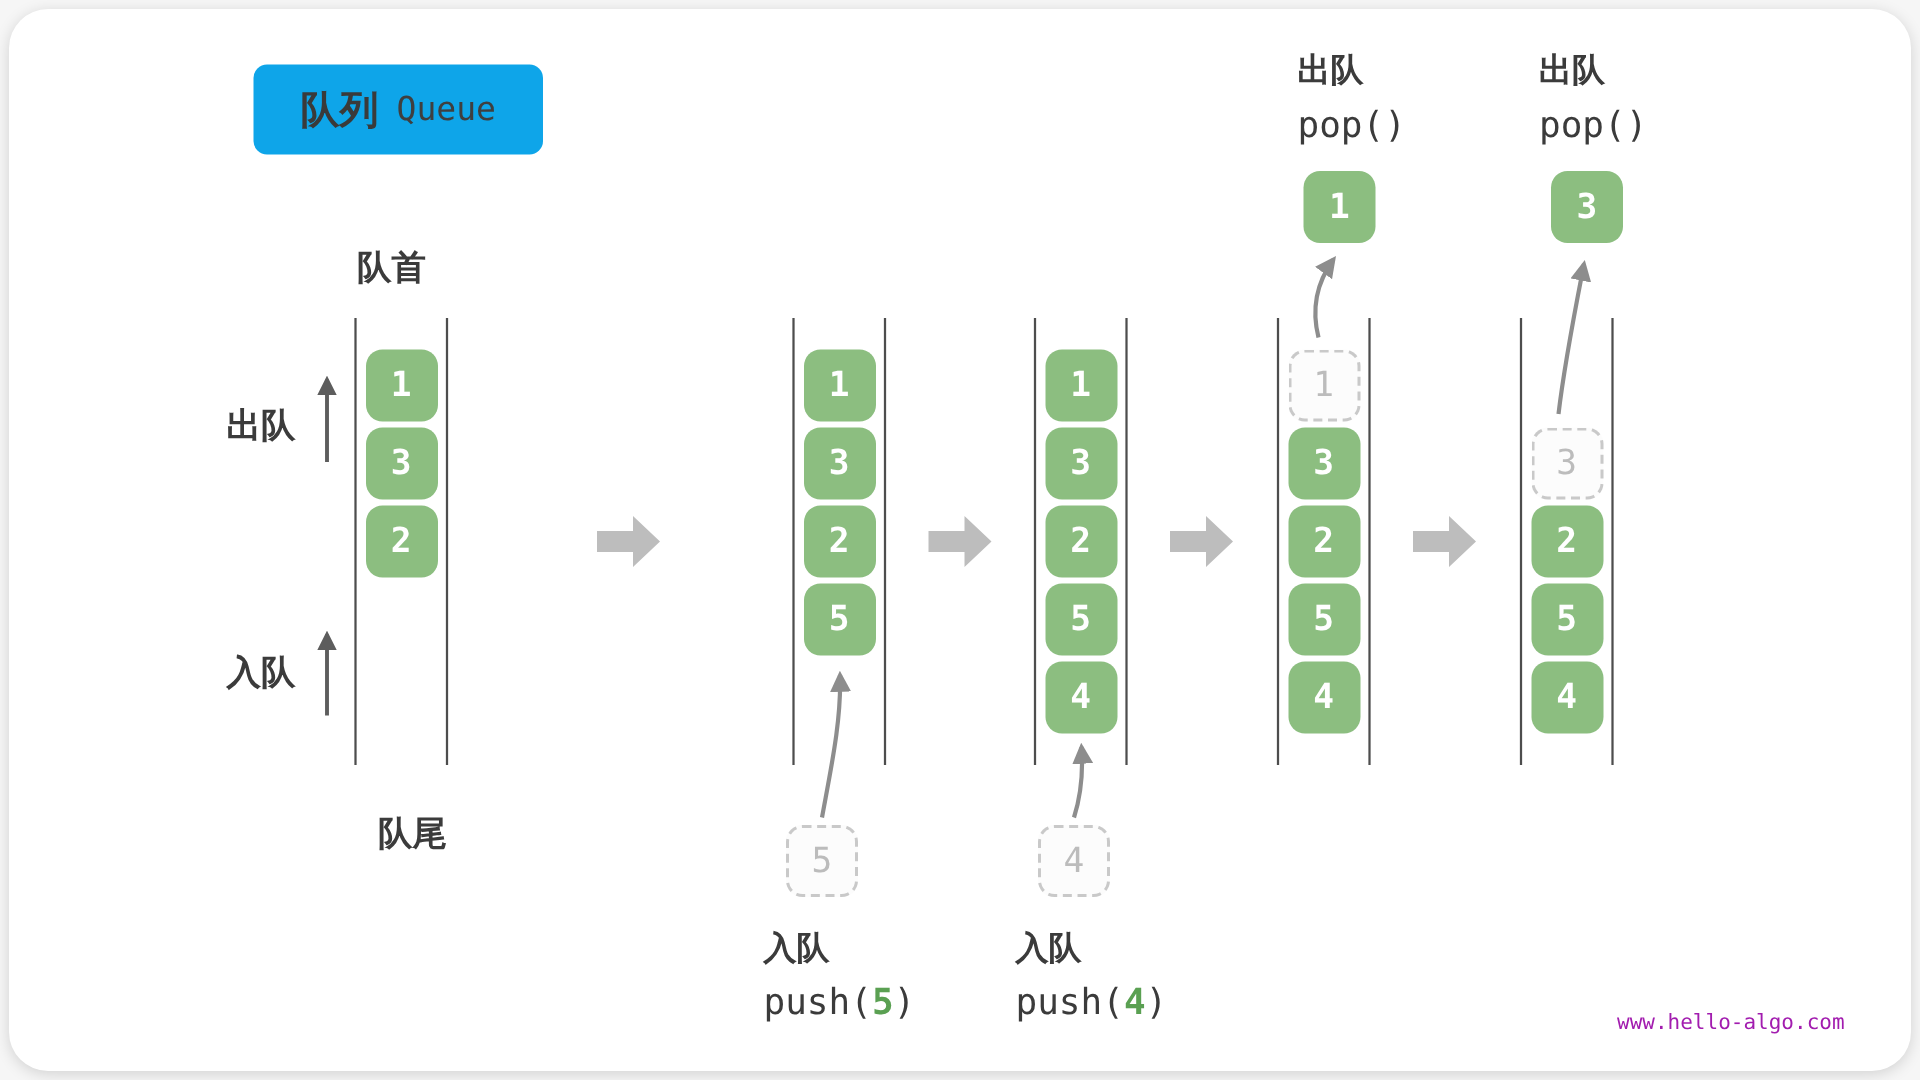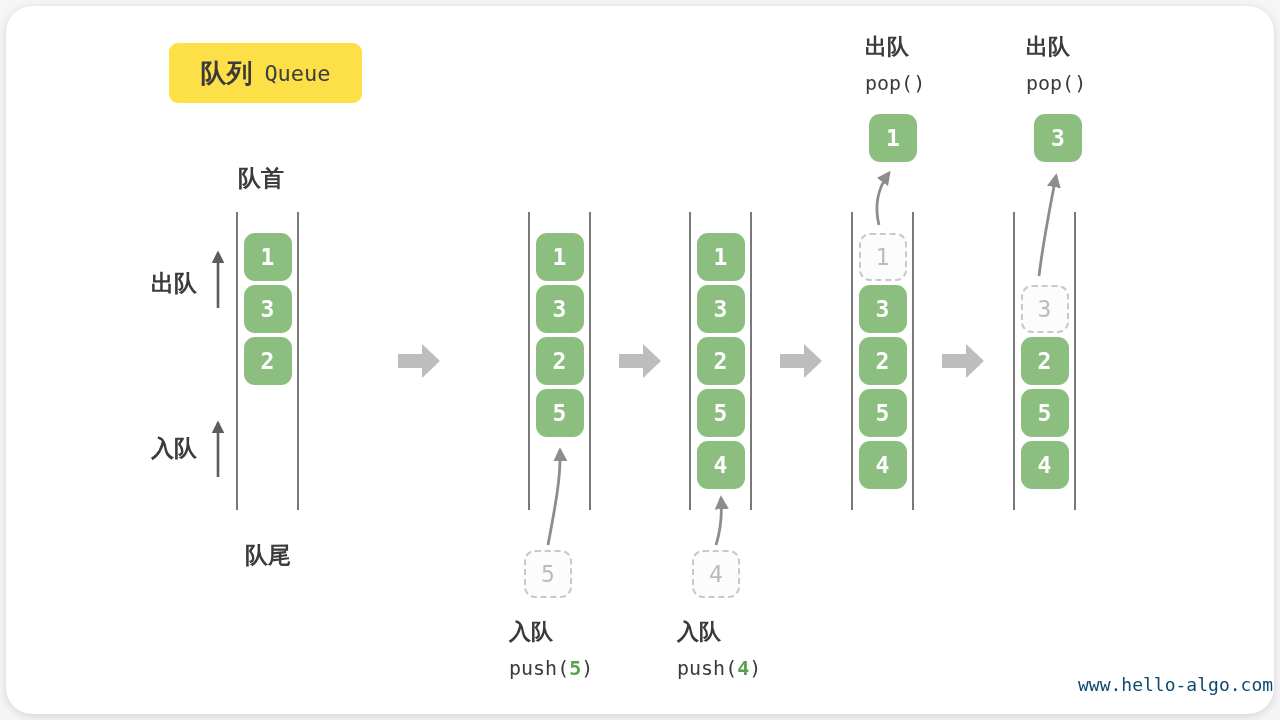--- a/index.html
+++ b/index.html
@@ -9,51 +9,51 @@
     font-family:"Liberation Sans", sans-serif;
   }
   .card{
     position:absolute;left:6px;top:6px;right:6px;bottom:6px;
     background:#ffffff;border-radius:26px;
     box-shadow:0 2px 10px rgba(0,0,0,0.15);
   }
   #diagram-svg{position:absolute;left:0;top:0;width:1280px;height:720px;}
   .title-badge{
     position:absolute;left:169px;top:43px;width:193px;height:60px;
-    background:#fde047;border-radius:9px;
+    background:#0ea5e9;border-radius:9px;
     display:flex;align-items:center;justify-content:center;gap:12px;
   }
   .title-zh{font-size:26px;font-weight:bold;color:#3a3a3a;}
   .title-en{font-family:"DejaVu Sans Mono", monospace;font-size:22px;color:#3f3f3f;}
   .side-label{
     position:absolute;font-size:23px;font-weight:bold;color:#3b3b3b;white-space:nowrap;
   }
   #lbl-front{left:238px;top:163px;width:60px;}
-  #lbl-rear{left:238px;top:540px;width:60px;text-align:center;}
+  #lbl-rear{left:238px;top:540px;width:60px;text-align:right;}
   #lbl-dequeue{left:151px;top:268px;}
   #lbl-enqueue{left:151px;top:433px;}
   .op-block{position:absolute;white-space:nowrap;}
   .op-zh{font-size:22px;font-weight:bold;color:#3b3b3b;line-height:36px;}
-  .op-code{font-family:"DejaVu Sans Mono", monospace;font-size:20px;color:#3b3b3b;line-height:36px;}
+  .op-code{font-family:"DejaVu Sans Mono", monospace;font-size:24px;color:#3b3b3b;line-height:36px;}
   .op-code .arg{color:#5aa052;font-weight:bold;}
   #op-top-1{left:865px;top:29px;}
   #op-top-2{left:1026px;top:29px;}
   #op-bottom-1{left:509px;top:614px;}
   #op-bottom-2{left:677px;top:614px;}
   .cell{
     position:absolute;width:48px;height:48px;border-radius:11px;
     display:flex;align-items:center;justify-content:center;
     font-family:"DejaVu Sans Mono", monospace;font-size:23px;font-weight:bold;
     box-sizing:border-box;
   }
   .cell.filled{background:#8cbe80;color:#ffffff;}
   .cell.ghost{background:#fcfcfc;border:2px dashed #c9c9c9;color:#bcbcbc;font-weight:normal;}
   .watermark{
     position:absolute;left:1078px;top:674px;
-    font-family:"DejaVu Sans Mono", monospace;font-size:18px;color:#0c4a6e;
+    font-family:"DejaVu Sans Mono", monospace;font-size:14px;color:#a21caf;
   }
 </style>
 </head>
 <body>
 
 <div class="card"></div>
 
 <svg id="diagram-svg">
     <defs>
       <marker id="ah-gray" markerWidth="5" markerHeight="5" refX="4" refY="2.5" orient="auto" markerUnits="strokeWidth">

